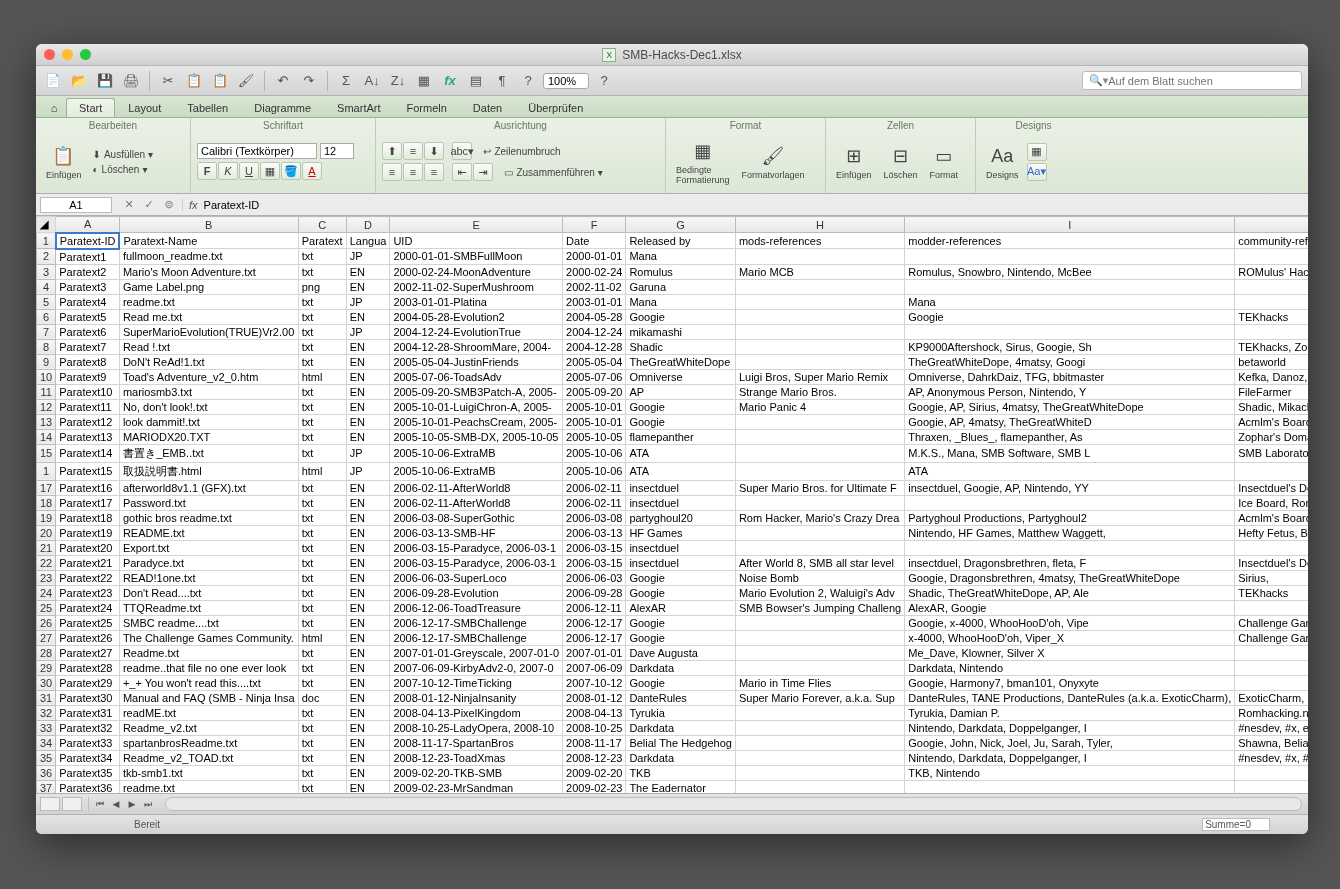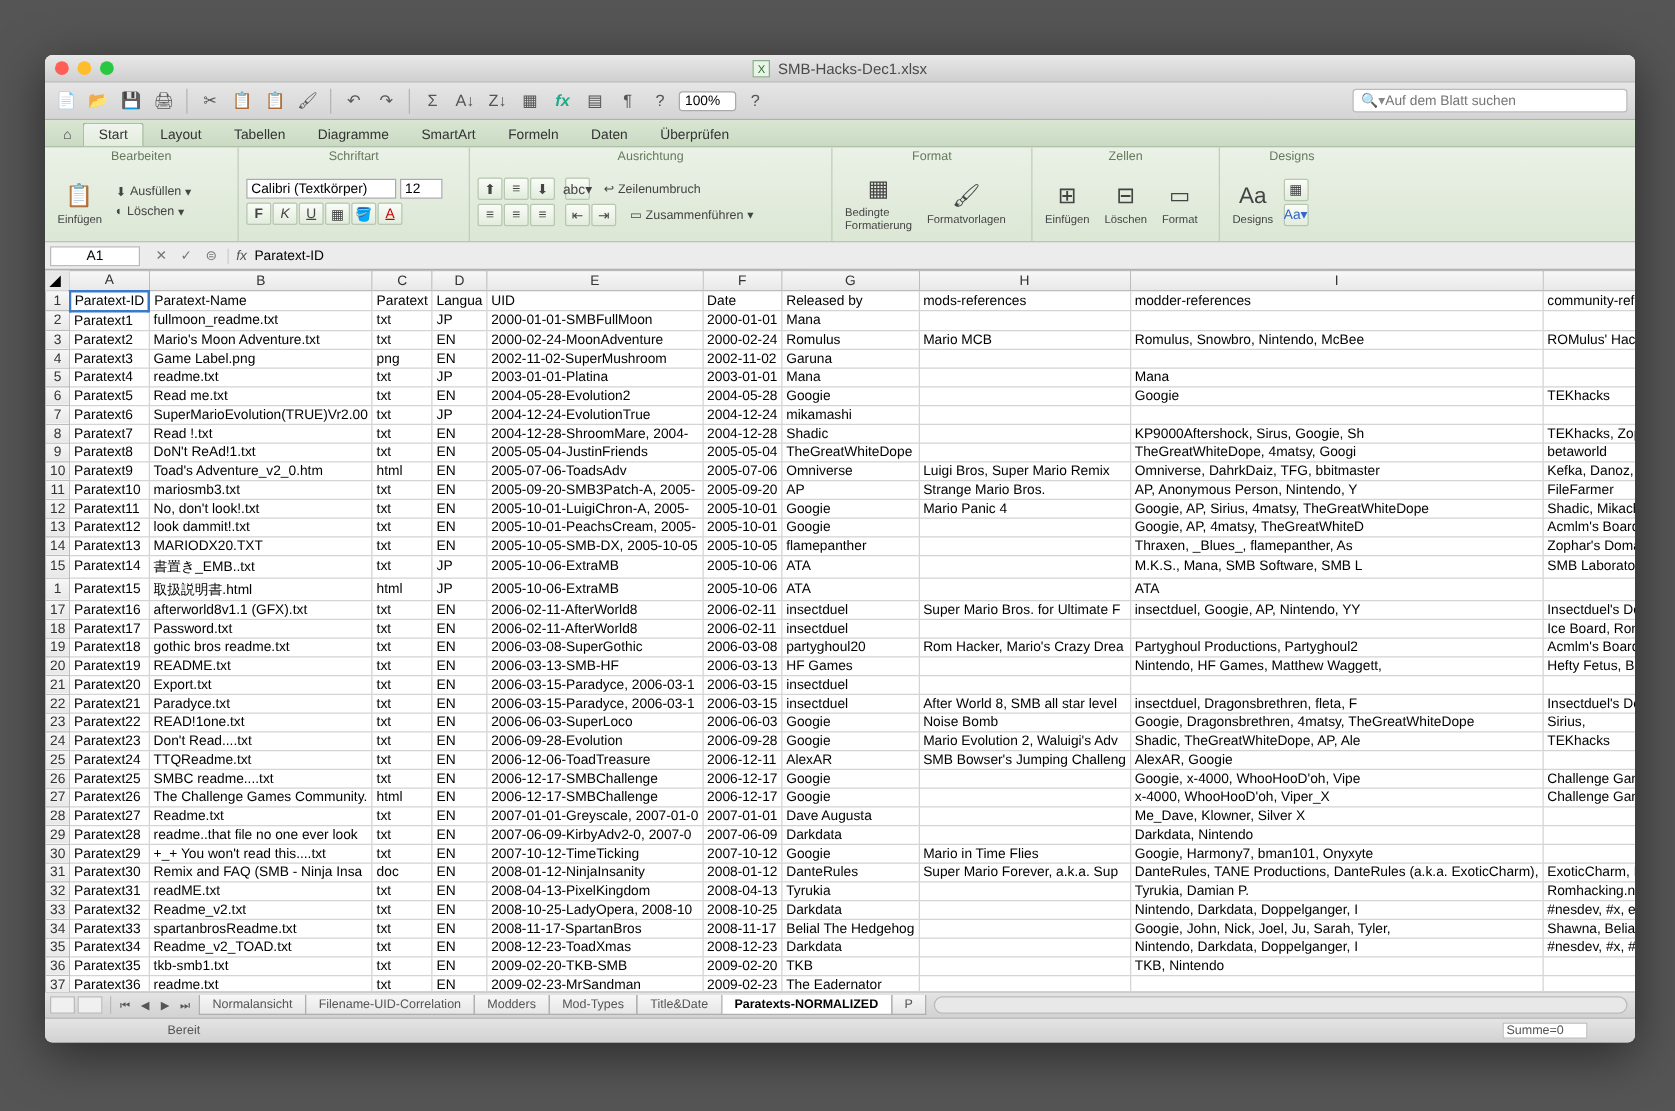--- a/index.html
+++ b/index.html
@@ -663,21 +663,21 @@
               <td class="colE">2007-10-12-TimeTicking</td>
               <td class="colF">2007-10-12</td>
               <td class="colG">Googie</td>
               <td class="colH">Mario in Time Flies</td>
               <td class="colI">Googie, Harmony7, bman101, Onyxyte</td>
               <td class="colJ"></td>
             </tr>
             <tr>
               <th class="rowh">31</th>
               <td class="colA">Paratext30</td>
-              <td class="colB">Remix and FAQ (SMB - Ninja Insa</td>
+              <td class="colB">Manual and FAQ (SMB - Ninja Insa</td>
               <td class="colC">doc</td>
               <td class="colD">EN</td>
               <td class="colE">2008-01-12-NinjaInsanity</td>
               <td class="colF">2008-01-12</td>
               <td class="colG">DanteRules</td>
               <td class="colH">Super Mario Forever, a.k.a. Sup</td>
               <td class="colI">DanteRules, TANE Productions, DanteRules (a.k.a. ExoticCharm),</td>
               <td class="colJ">ExoticCharm, M.K.S., YY</td>
             </tr>
             <tr>
@@ -767,29 +767,20 @@
     <div class="view-btns" style="padding-left:4px">
       <span class="vbtn"></span>
       <span class="vbtn"></span>
     </div>
     <div class="stnav">
       <span>⏮</span>
       <span>◀</span>
       <span>▶</span>
       <span>⏭</span>
     </div>
-    <div id="stabs" style="display:flex">
-        <div class="stab first">Normalansicht</div>
-        <div class="stab">Filename-UID-Correlation</div>
-        <div class="stab">Modders</div>
-        <div class="stab">Mod-Types</div>
-        <div class="stab">Title&amp;Date</div>
-        <div class="stab active">Paratexts-NORMALIZED</div>
-        <div class="stab">P</div>
-      </div>
     <div class="hscroll"></div>
   </div>
 
   <div class="status-bar">
     <span style="width:80px"></span>
     <span>Bereit</span>
     <span class="sum-box">Summe=0</span>
     <span style="width:20px"></span>
   </div>
 

